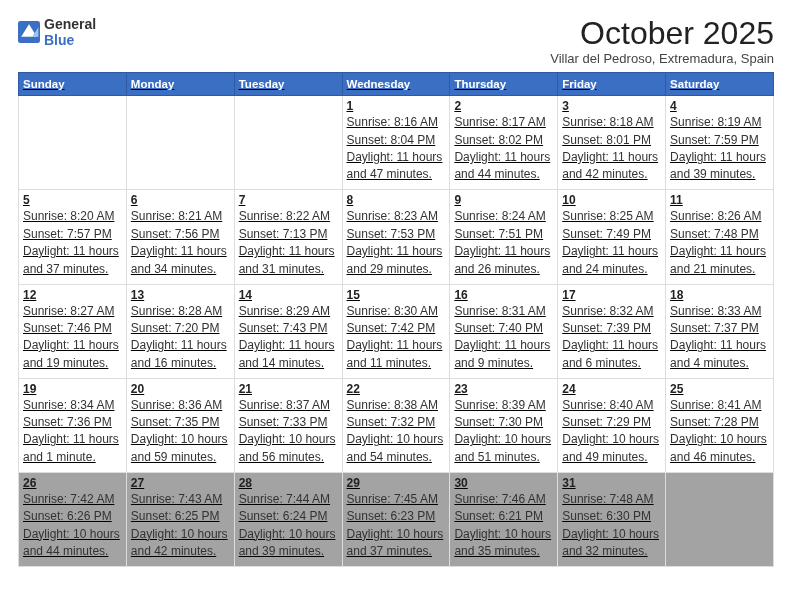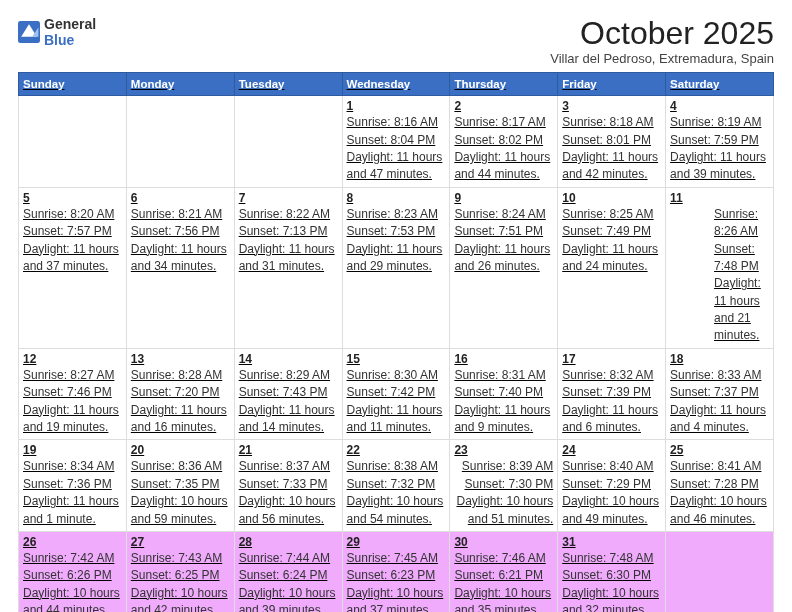--- a/index.html
+++ b/index.html
@@ -65,21 +65,21 @@
     .calendar td {
       vertical-align: top;
       border: 1px solid #ddd;
       padding: 3px 4px 3px 4px;
       font-size: 9.2px;
       color: #333;
       background: #fff;
       height: 78px;
     }
     .calendar tr:last-child td {
-      background: #f0abfc;
+      background: #a3a3a3;
     }
     .day-number {
       font-size: 12px;
       font-weight: bold;
       color: #222;
       display: block;
       margin-bottom: 1px;
     }
     .day-info {
       font-size: 12px;
@@ -199,21 +199,21 @@
           </td>
           <td>
             <span class="day-number">10</span>
             <div class="day-info" style="white-space: pre-line;">Sunrise: 8:25 AM
 Sunset: 7:49 PM
 Daylight: 11 hours
 and 24 minutes.</div>
           </td>
           <td>
             <span class="day-number">11</span>
-            <div class="day-info" style="white-space: pre-line; margin-left: 44px;">Sunrise: 8:26 AM
+            <div class="day-info" style="white-space: pre-line;">Sunrise: 8:26 AM
 Sunset: 7:48 PM
 Daylight: 11 hours
 and 21 minutes.</div>
           </td>
         </tr>
         <tr>
           <td>
             <span class="day-number">12</span>
             <div class="day-info" style="white-space: pre-line;">Sunrise: 8:27 AM
 Sunset: 7:46 PM
@@ -287,21 +287,21 @@
           </td>
           <td>
             <span class="day-number">22</span>
             <div class="day-info" style="white-space: pre-line;">Sunrise: 8:38 AM
 Sunset: 7:32 PM
 Daylight: 10 hours
 and 54 minutes.</div>
           </td>
           <td>
             <span class="day-number">23</span>
-            <div class="day-info" style="white-space: pre-line; text-align: right;">Sunrise: 8:39 AM
+            <div class="day-info" style="white-space: pre-line;">Sunrise: 8:39 AM
 Sunset: 7:30 PM
 Daylight: 10 hours
 and 51 minutes.</div>
           </td>
           <td>
             <span class="day-number">24</span>
             <div class="day-info" style="white-space: pre-line;">Sunrise: 8:40 AM
 Sunset: 7:29 PM
 Daylight: 10 hours
 and 49 minutes.</div>

